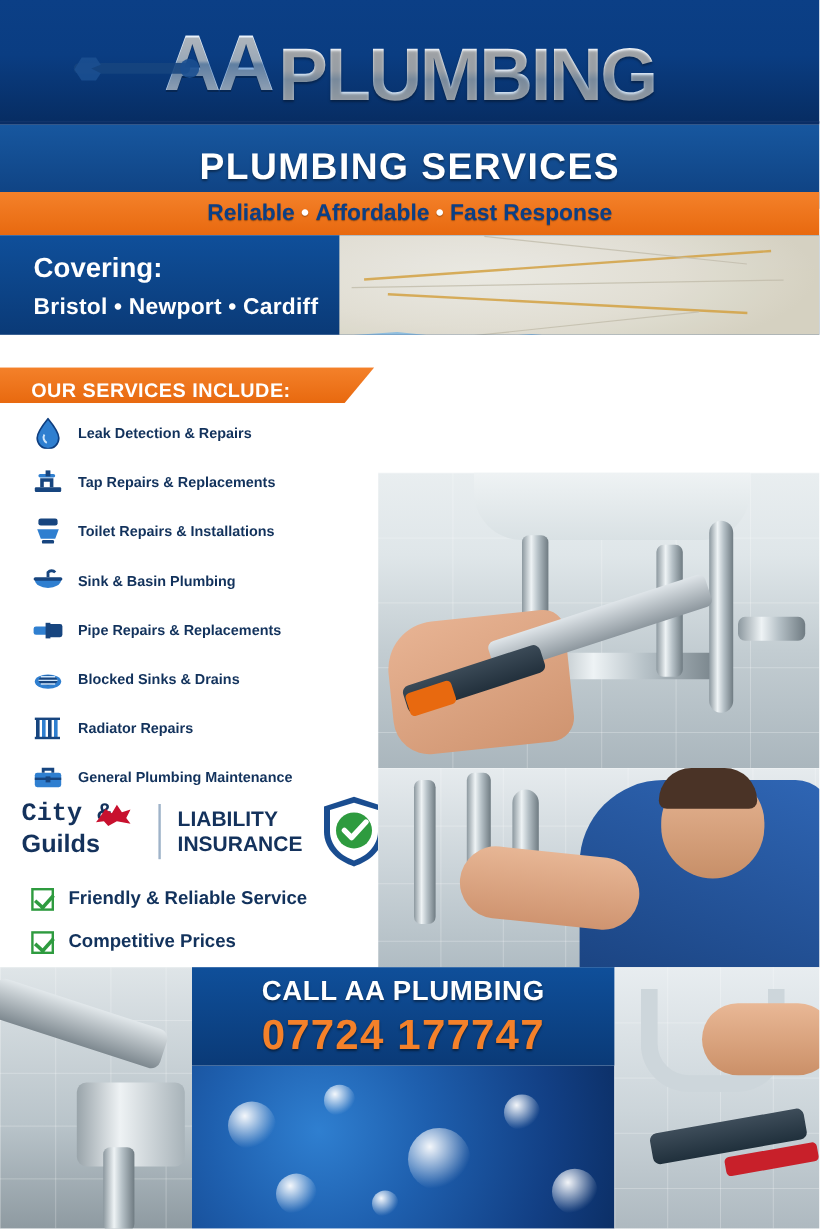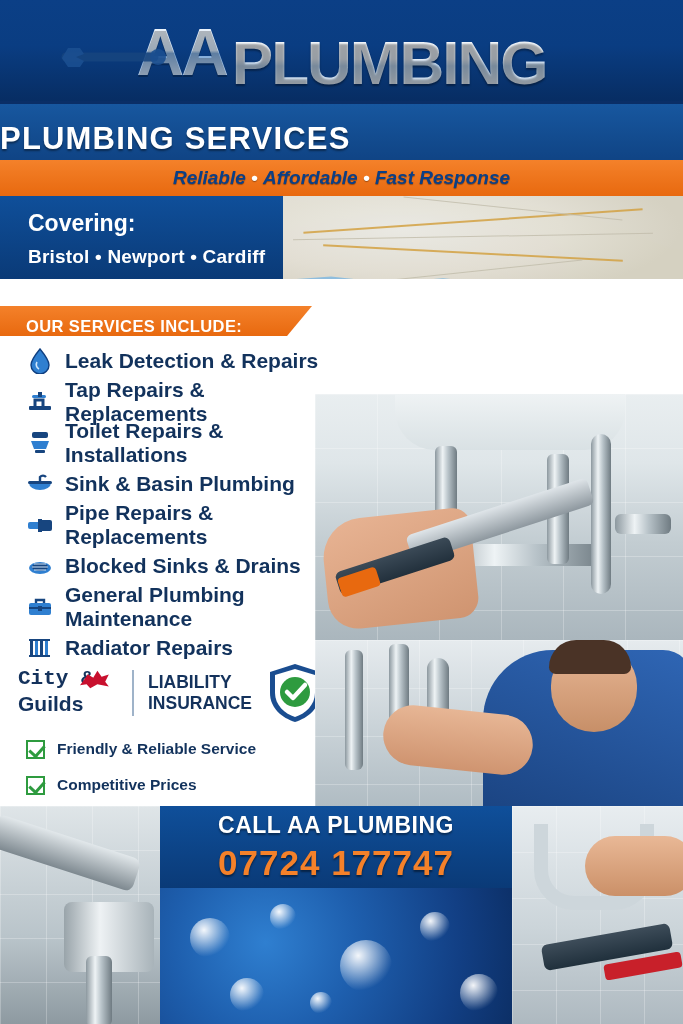--- a/index.html
+++ b/index.html
@@ -44,32 +44,32 @@
   .wrench-mark {
     position: absolute; left: 58px; top: 44px; width: 118px; height: 26px;
     pointer-events: none;
   }
 
   
   .titlebar {
     position: absolute; left: 0; top: 104px; width: 683px; height: 70px;
     background: linear-gradient(180deg, #1558a8 0%, #0d4governed 0%, #10498f 100%);
     background: linear-gradient(180deg, #17579f 0%, #0e3f7e 100%);
-    display: flex; align-items: center; justify-content: flex-start;
+    display: flex; align-items: center; justify-content: center;
   }
   .titlebar-text {
     color: #ffffff; font-size: 31px; font-weight: bold; letter-spacing: 1.2px;
     text-shadow: 0 2px 2px rgba(0,0,0,0.4);
   }
 
   
   .strap {
     position: absolute; left: 0; top: 160px; width: 683px; height: 36px;
     background: linear-gradient(180deg, #f4812a 0%, #e8690f 100%);
-    display: flex; align-items: center; justify-content: center; font-style: italic;
+    display: flex; align-items: center; justify-content: center;
   }
   .strap-text {
     color: #ffffff; font-size: 19px; font-weight: bold;
     text-shadow: 0 1px 1px rgba(0,0,0,0.35);
   }
   .strap-text b { color: #0b3f86; }
 
   
   .coverband {
     position: absolute; left: 0; top: 196px; width: 683px; height: 83px;
@@ -113,21 +113,21 @@
 
   
   .svc-list { position: absolute; left: 0; top: 340px; width: 330px; }
   .svc-row {
     display: flex; align-items: center; height: 41px; padding-left: 26px;
   }
   .svc-ico {
     width: 28px; height: 28px; margin-right: 11px; flex: 0 0 28px;
     display: flex; align-items: center; justify-content: center;
   }
-  .svc-label { font-size: 21px; font-weight: bold; color: #12325c; }
+  .svc-label { font-size: 12px; font-weight: bold; color: #12325c; }
 
   
   .badges {
     position: absolute; left: 18px; top: 662px; width: 320px; height: 62px;
     display: flex; align-items: center;
   }
   .cg {
     width: 100px; height: 54px; position: relative;
     font-weight: bold; color: #14325c; line-height: 25px; font-size: 21px;
   }
@@ -401,42 +401,42 @@
             <ellipse cx="13" cy="14" rx="11" ry="6" fill="#2f7fd0"></ellipse>
             <ellipse cx="13" cy="13" rx="8" ry="4" fill="#17457f"></ellipse>
             <path d="M5 13 h16 M7 10 h12 M7 16 h12" stroke="#cfe6fb" stroke-width="1.2"></path>
           </svg>
       </span>
       <span class="svc-label">Blocked Sinks &amp; Drains</span>
     </div>
 
     <div class="svc-row">
       <span class="svc-ico">
-        <svg width="26" height="24" viewBox="0 0 26 24">
-            <rect x="2" y="8" width="22" height="12" rx="2" fill="#2f7fd0"></rect>
-            <rect x="2" y="12" width="22" height="2" fill="#17457f"></rect>
-            <path d="M9 8 V5 h8 v3" stroke="#17457f" stroke-width="2.4" fill="none"></path>
-            <rect x="11" y="11" width="4" height="5" fill="#17457f"></rect>
-          </svg>
-      </span>
-      <span class="svc-label">General Plumbing Maintenance</span>
-    </div>
-
-    <div class="svc-row">
-      <span class="svc-ico">
         <svg width="26" height="22" viewBox="0 0 26 22">
             <rect x="3" y="3" width="3" height="16" fill="#17457f"></rect>
             <rect x="8" y="3" width="3" height="16" fill="#2f7fd0"></rect>
             <rect x="13" y="3" width="3" height="16" fill="#17457f"></rect>
             <rect x="18" y="3" width="3" height="16" fill="#2f7fd0"></rect>
             <rect x="2" y="2" width="21" height="2" fill="#17457f"></rect>
             <rect x="2" y="18" width="21" height="2" fill="#17457f"></rect>
           </svg>
       </span>
       <span class="svc-label">Radiator Repairs</span>
+    </div>
+
+    <div class="svc-row">
+      <span class="svc-ico">
+        <svg width="26" height="24" viewBox="0 0 26 24">
+            <rect x="2" y="8" width="22" height="12" rx="2" fill="#2f7fd0"></rect>
+            <rect x="2" y="12" width="22" height="2" fill="#17457f"></rect>
+            <path d="M9 8 V5 h8 v3" stroke="#17457f" stroke-width="2.4" fill="none"></path>
+            <rect x="11" y="11" width="4" height="5" fill="#17457f"></rect>
+          </svg>
+      </span>
+      <span class="svc-label">General Plumbing Maintenance</span>
     </div>
   </div>
 
   <div class="photo photo-sink">
     <div class="tile-grid"></div>
     <div class="sink-basin"></div>
     <div class="pipe" style="left:120px; top:52px; width:22px; height:120px;"></div>
     <div class="pipe" style="left:120px; top:150px; width:170px; height:22px;"></div>
     <div class="pipe" style="left:232px; top:60px; width:22px; height:110px;"></div>
     <div class="pipe" style="left:276px; top:40px; width:20px; height:160px; border-radius:10px;"></div>

